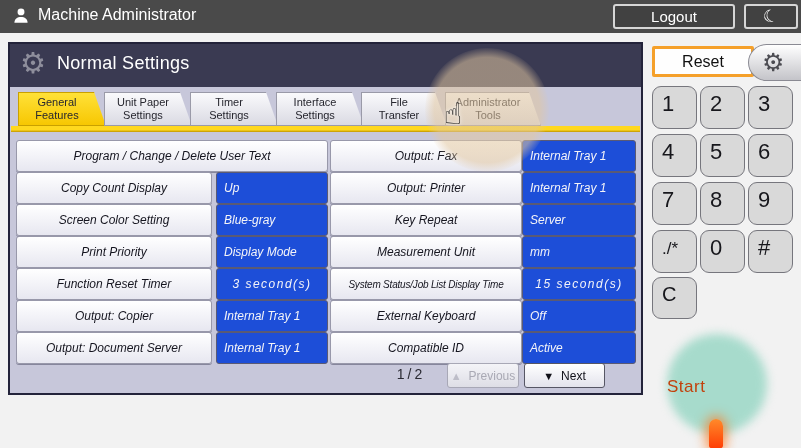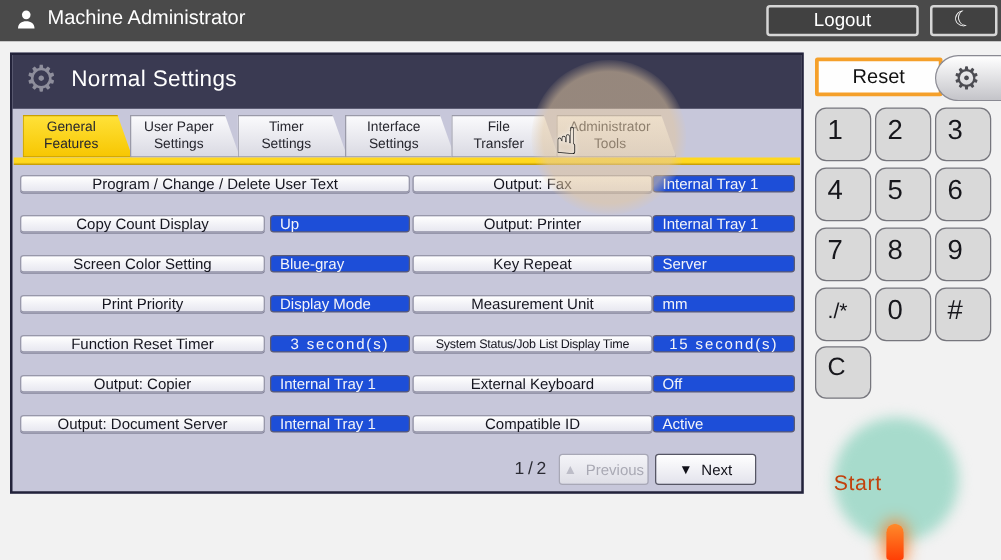--- a/index.html
+++ b/index.html
@@ -30,34 +30,34 @@
   
   .tab { position:absolute; top:48px; height:34px; clip-path:polygon(0 0,calc(100% - 12px) 0,100% 100%,0 100%);
          display:flex; align-items:center; justify-content:center; text-align:center;
          font-size:11px; line-height:1.2; color:#26262e; white-space:pre-line; padding-right:10px;
          background:linear-gradient(#fbfbfd,#d9d9e2); box-shadow:inset 0 0 0 1px #9a9aa8; }
   .tab.selected { background:linear-gradient(#ffe23a,#f7c600); box-shadow:inset 0 0 0 1px #c9a000; }
   .tab-underline { position:absolute; left:1px; top:82px; width:629px; height:6px;
                    background:linear-gradient(#ffd81e 0 65%,#bd9300); }
 
   
-  .cell { position:absolute; height:14px; display:flex; align-items:center; justify-content:center; font-size:12px; }
+  .cell { position:absolute; height:32px; display:flex; align-items:center; justify-content:center; font-size:12px;font-style:italic; }
   .lbl { background:linear-gradient(#ffffff,#e7e7f0); border:1px solid #9898aa; border-radius:3px;
          box-shadow:0 1px 0 rgba(80,80,105,.55); color:#15151f; }
   .lbl.tight { font-size:10px; letter-spacing:-.2px; }
   .val { background:#1d4ed8; border:1px solid #5a5a74; border-radius:3px; color:#f4f4f8;
          justify-content:flex-start; padding-left:7px; }
   .val.center { justify-content:center; padding-left:0; letter-spacing:1.5px; }
   .t0{top:96px}.t1{top:128px}.t2{top:160px}.t3{top:192px}.t4{top:224px}.t5{top:256px}.t6{top:288px}
   .lL{left:6px;width:196px}.lV{left:206px;width:112px}
   .rL{left:320px;width:192px}.rV{left:512px;width:114px}
   .full{left:6px;width:312px}
 
   
-  .page-ind { position:absolute; top:322px; left:372px; width:58px; text-align:right;
+  .page-ind { position:absolute; top:322px; left:372px; width:58px; text-align:center;
               font-size:14px; letter-spacing:3px; color:#2a2a33; }
   .pg-btn { position:absolute; top:319px; height:25px; border-radius:3px; font-size:12px;
             display:flex; align-items:center; justify-content:center; gap:7px; }
   .pg-prev { left:437px; width:72px; background:linear-gradient(#f4f4f8,#dedee6);
              border:1px solid #a8a8b6; color:#a9a9b4; }
   .pg-prev .tri { color:#bdbdc8; font-size:11px; }
   .pg-next { left:514px; width:81px; background:linear-gradient(#ffffff,#e3e3ec);
              border:1px solid #565664; color:#101018; }
   .pg-next .tri { color:#101018; font-size:11px; }
 
@@ -111,21 +111,21 @@
   </div>
 
   <div class="panel">
     <div class="panel-header">
       <span class="panel-gear">⚙</span>
       <span class="panel-title">Normal Settings</span>
     </div>
 
     <div class="tab selected" style="left:8px;width:88px;">General
 Features</div>
-    <div class="tab" style="left:94px;width:88px;">User Paper
+    <div class="tab" style="left:94px;width:88px;">Unit Paper
 Settings</div>
     <div class="tab" style="left:180px;width:88px;">Timer
 Settings</div>
     <div class="tab" style="left:266px;width:88px;">Interface
 Settings</div>
     <div class="tab" style="left:351px;width:86px;">File
 Transfer</div>
     <div class="tab" style="left:435px;width:96px;">Administrator
 Tools</div>
     <div class="tab-underline"></div>

